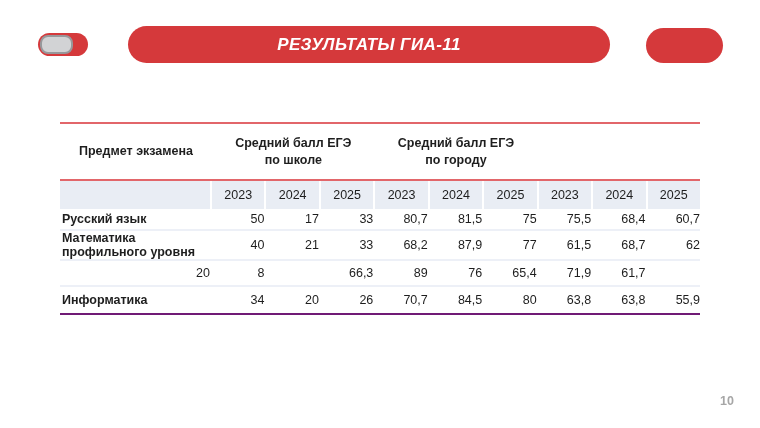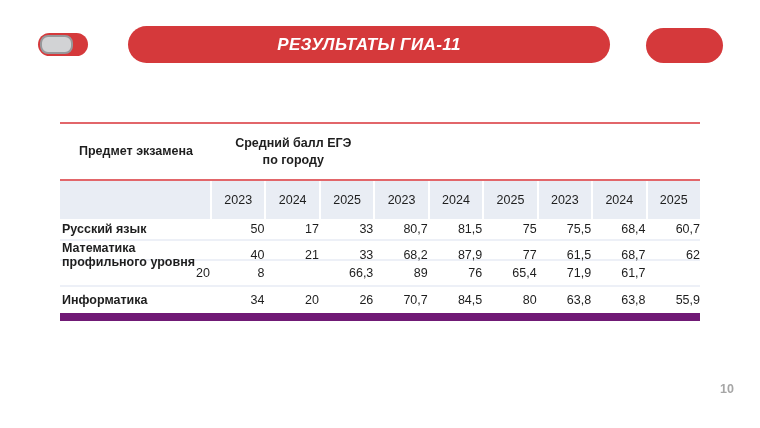--- a/index.html
+++ b/index.html
@@ -81,45 +81,45 @@
   }
   .g-cell .w140 { max-width: 145px; }
   .g-cell .w120 { max-width: 122px; }
 
   .y-row, .t-row {
     display: grid;
     grid-template-columns: 150px repeat(9, 1fr);
     column-gap: 2px;
     align-items: center;
   }
-  .y-row { height: 38px; }
+  .y-row { height: 28px; }
   .y-cell {
     background: #e9edf4;
     height: 100%;
     display: flex;
     align-items: center;
     justify-content: center;
   }
   .t-row { border-bottom: 2px solid #edf0f7; }
   .t-row.last { border-bottom: none; }
   .r-h22 { height: 22px; }
-  .r-h30 { height: 20px; }
+  .r-h30 { height: 30px; }
   .r-h26 { height: 26px; }
   .subject {
     font-weight: bold;
     text-align: left;
     padding-left: 2px;
     line-height: 1.15;
   }
   .val { text-align: right; }
-  .t-bottom { border-bottom: 8px solid #701a75; }
+  .t-bottom { border-bottom: 2px solid #701a75; }
 
   .page-number {
     position: absolute;
-    left: 706px; top: 382px;
+    left: 706px; top: 394px;
     width: 28px;
     text-align: right;
     font-size: 12.5px;
     font-weight: bold;
     color: #a6a6a6;
   }
 </style>
 </head>
 <body>
 
@@ -133,20 +133,23 @@
     <span>РЕЗУЛЬТАТЫ ГИА-11</span>
   </div>
 
   <div class="pill-right"></div>
 
   <div class="rtable">
 
     <div class="g-row">
       <div class="g-cell">
         <span class="w140">Предмет экзамена</span>
+      </div>
+      <div class="g-cell">
+        <span class="w120">Средний балл ЕГЭ по школе</span>
       </div>
       <div class="g-cell">
         <span class="w120">Средний балл ЕГЭ по городу</span>
       </div>
     </div>
 
     <div class="y-row">
       <div class="y-cell"></div>
       <div class="y-cell">2023</div>
       <div class="y-cell">2024</div>

